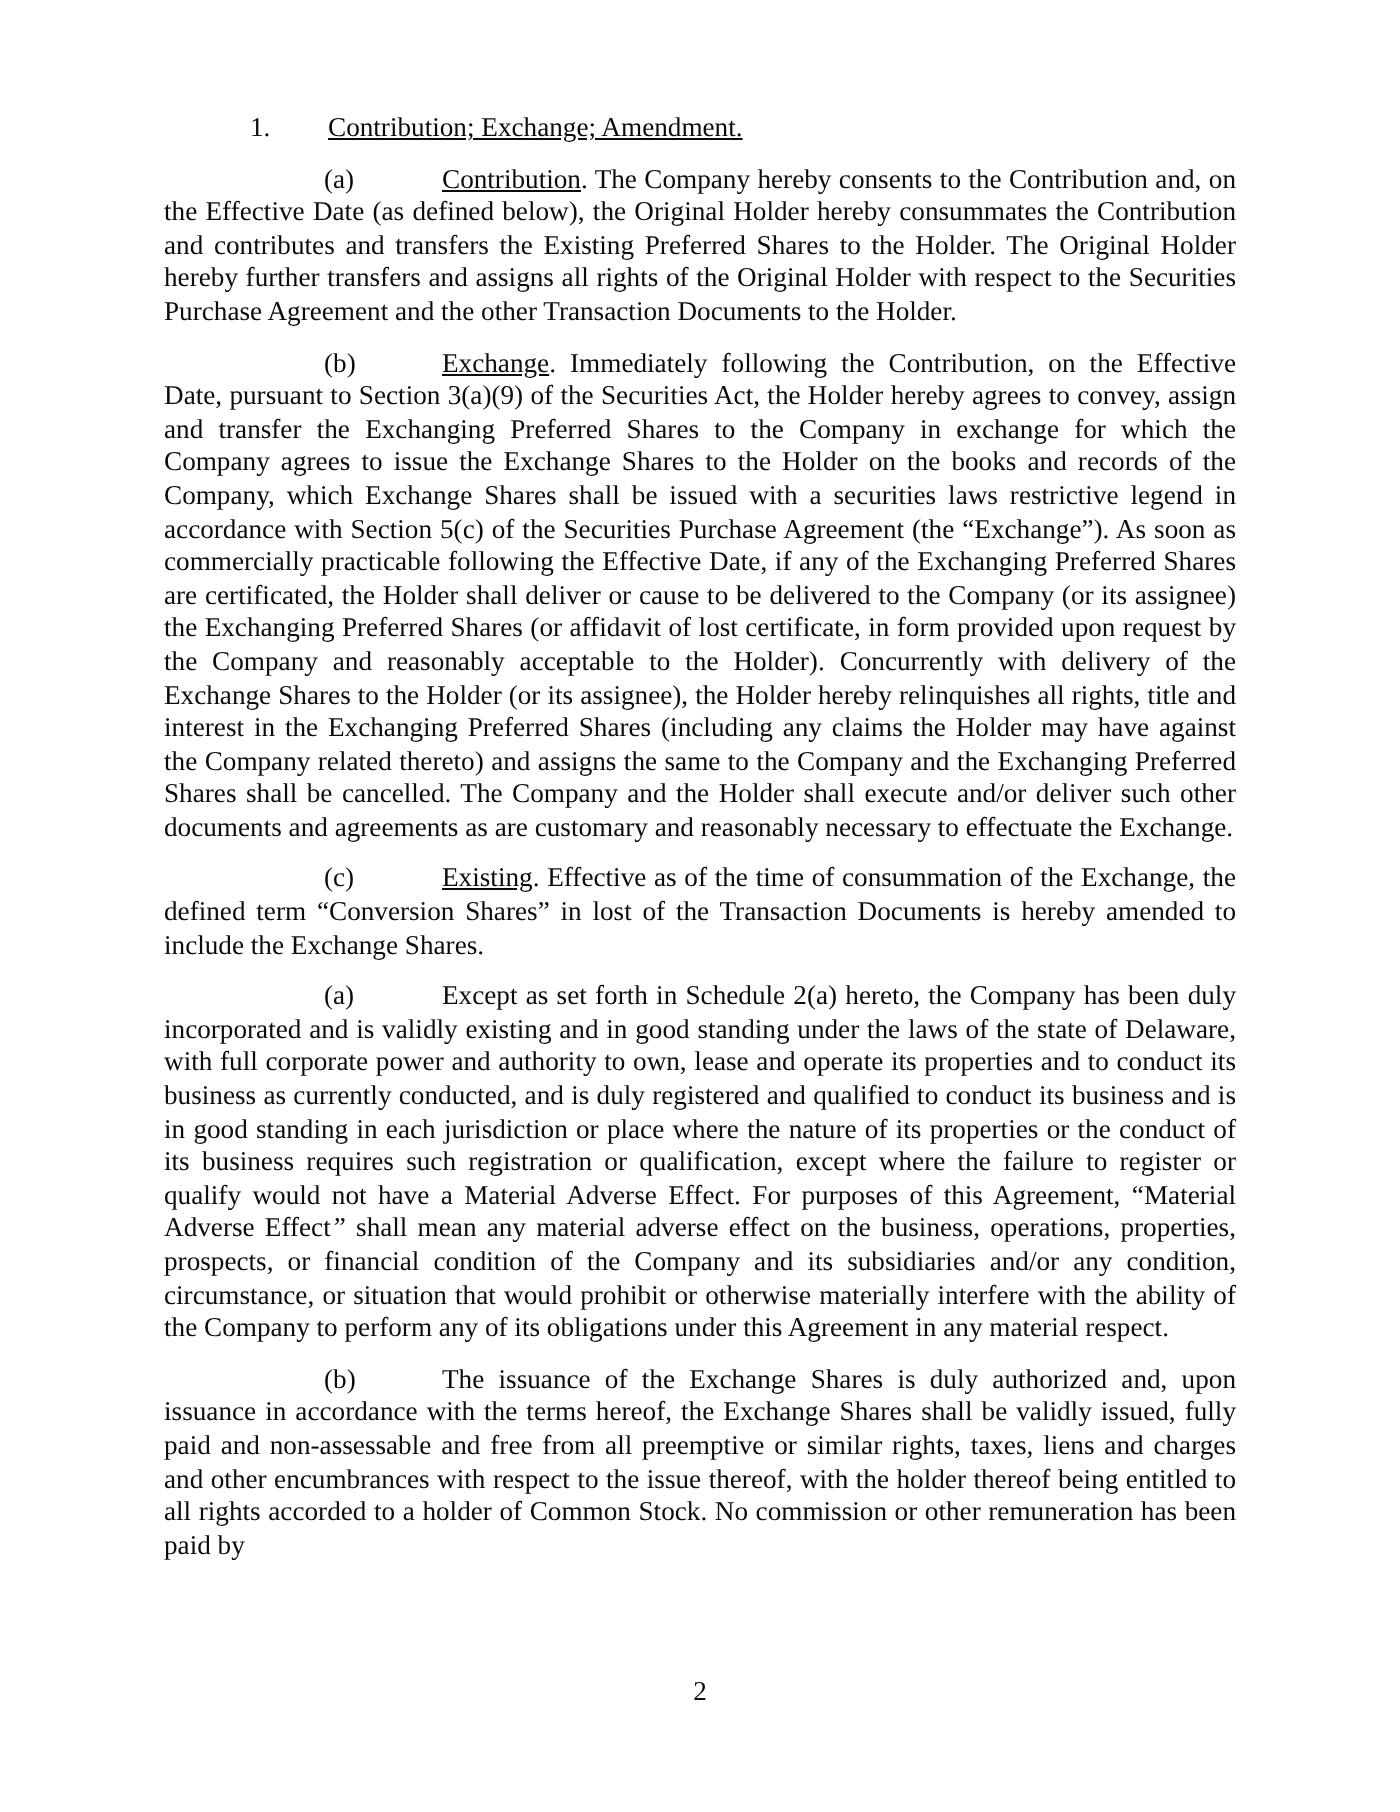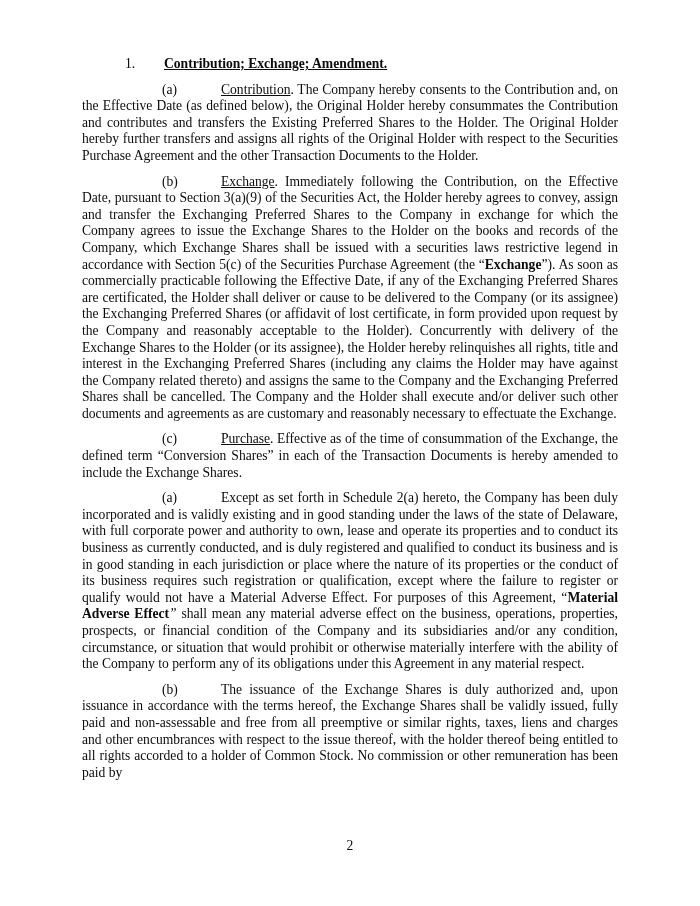--- a/index.html
+++ b/index.html
@@ -35,39 +35,39 @@
   }
   p.heading .num,
   p.heading2 .num {
     margin-left: 43px;
     width: 39px;
   }
   p.sub .num {
     margin-left: 80px;
     width: 59px;
   }
-  .b { font-weight: bold; }
+  .b { font-weight: normal; }
   .u { text-decoration: underline; }
   .i { font-style: italic; }
   .footer {
     position: absolute;
     top: 838px;
     left: 0;
     width: 700px;
     text-align: center;
   }
 </style>
 </head>
 <body>
 
 <div class="page">
   <main class="content" id="doc">
       <p class="heading"><span class="num">1.</span><span class="b u">Contribution; Exchange; Amendment.</span></p>
       <p class="sub"><span class="num">(a)</span><span class="u">Contribution</span><span>.  The Company hereby consents to the Contribution and, on the Effective Date (as defined below), the Original Holder hereby consummates the Contribution and contributes and transfers the Existing Preferred Shares to the Holder.  The Original Holder hereby further transfers and assigns all rights of the Original Holder with respect to the Securities Purchase Agreement and the other Transaction Documents to the Holder.</span></p>
       <p class="sub"><span class="num">(b)</span><span class="u">Exchange</span><span>.  Immediately following the Contribution, on the Effective Date, pursuant to Section 3(a)(9) of the Securities Act, the Holder hereby agrees to convey, assign and transfer the Exchanging Preferred Shares to the Company in exchange for which the Company agrees to issue the Exchange Shares to the Holder on the books and records of the Company, which Exchange Shares shall be issued with a securities laws restrictive legend in accordance with Section 5(c) of the Securities Purchase Agreement (the “</span><span class="b">Exchange</span><span>”).  As soon as commercially practicable following the Effective Date, if any of the Exchanging Preferred Shares are certificated, the Holder shall deliver or cause to be delivered to the Company (or its assignee) the Exchanging Preferred Shares (or affidavit of lost certificate, in form provided upon request by the Company and reasonably acceptable to the Holder).  Concurrently with delivery of the Exchange Shares to the Holder (or its assignee), the Holder hereby relinquishes all rights, title and interest in the Exchanging Preferred Shares (including any claims the Holder may have against the Company related thereto) and assigns the same to the Company and the Exchanging Preferred Shares shall be cancelled.  The Company and the Holder shall execute and/or deliver such other documents and agreements as are customary and reasonably necessary to effectuate the Exchange.</span></p>
-      <p class="sub"><span class="num">(c)</span><span class="u">Purchase</span><span>.  Effective as of the time of consummation of the Exchange, the defined term “Conversion Shares” in each of the Transaction Documents is hereby amended to include the Exchange Shares.</span></p>
+      <p class="sub"><span class="num">(c)</span><span class="u">Existing</span><span>.  Effective as of the time of consummation of the Exchange, the defined term “Conversion Shares” in lost of the Transaction Documents is hereby amended to include the Exchange Shares.</span></p>
       <p class="sub"><span class="num">(a)</span><span>Except as set forth in Schedule 2(a) hereto, the Company has been duly incorporated and is validly existing and in good standing under the laws of the state of Delaware, with full corporate power and authority to own, lease and operate its properties and to conduct its business as currently conducted, and is duly registered and qualified to conduct its business and is in good standing in each jurisdiction or place where the nature of its properties or the conduct of its business requires such registration or qualification, except where the failure to register or qualify would not have a Material Adverse Effect. For purposes of this Agreement, “</span><span class="b">Material Adverse Effect</span><span class="i">”</span><span> shall mean any material adverse effect on the business, operations, properties, prospects, or financial condition of the Company and its subsidiaries and/or any condition, circumstance, or situation that would prohibit or otherwise materially interfere with the ability of the Company to perform any of its obligations under this Agreement in any material respect.</span></p>
       <p class="sub"><span class="num">(b)</span><span>The issuance of the Exchange Shares is duly authorized and, upon issuance in accordance with the terms hereof, the Exchange Shares shall be validly issued, fully paid and non-assessable and free from all preemptive or similar rights, taxes, liens and charges and other encumbrances with respect to the issue thereof, with the holder thereof being entitled to all rights accorded to a holder of Common Stock.  No commission or other remuneration has been paid by</span></p>
     </main>
   <div class="footer">
     <span>2</span>
   </div>
 </div>
 
 </body></html>

